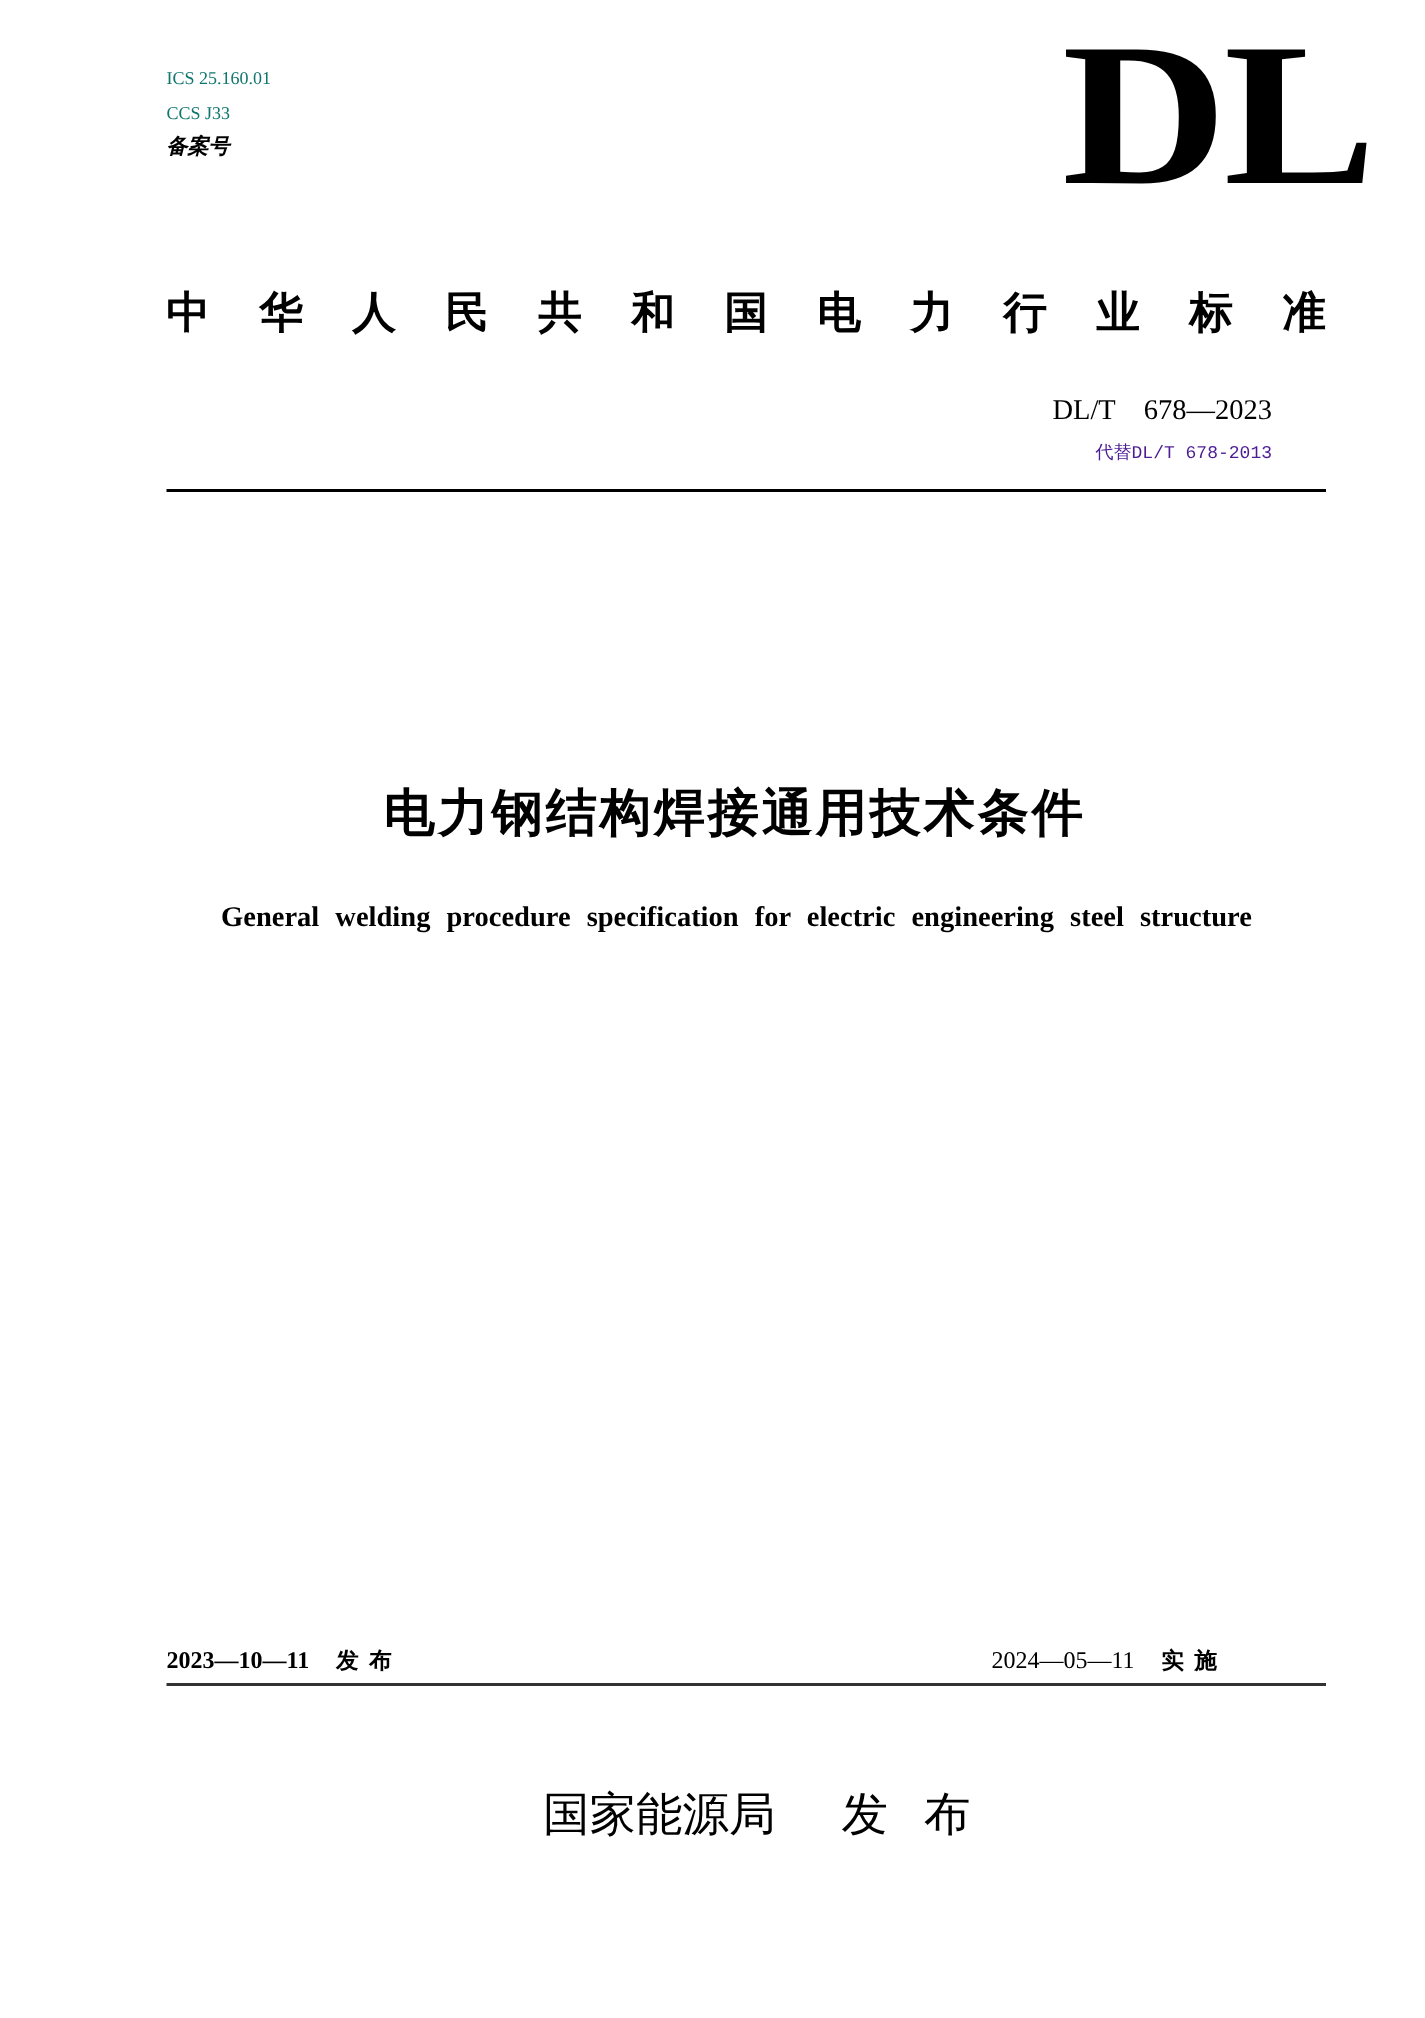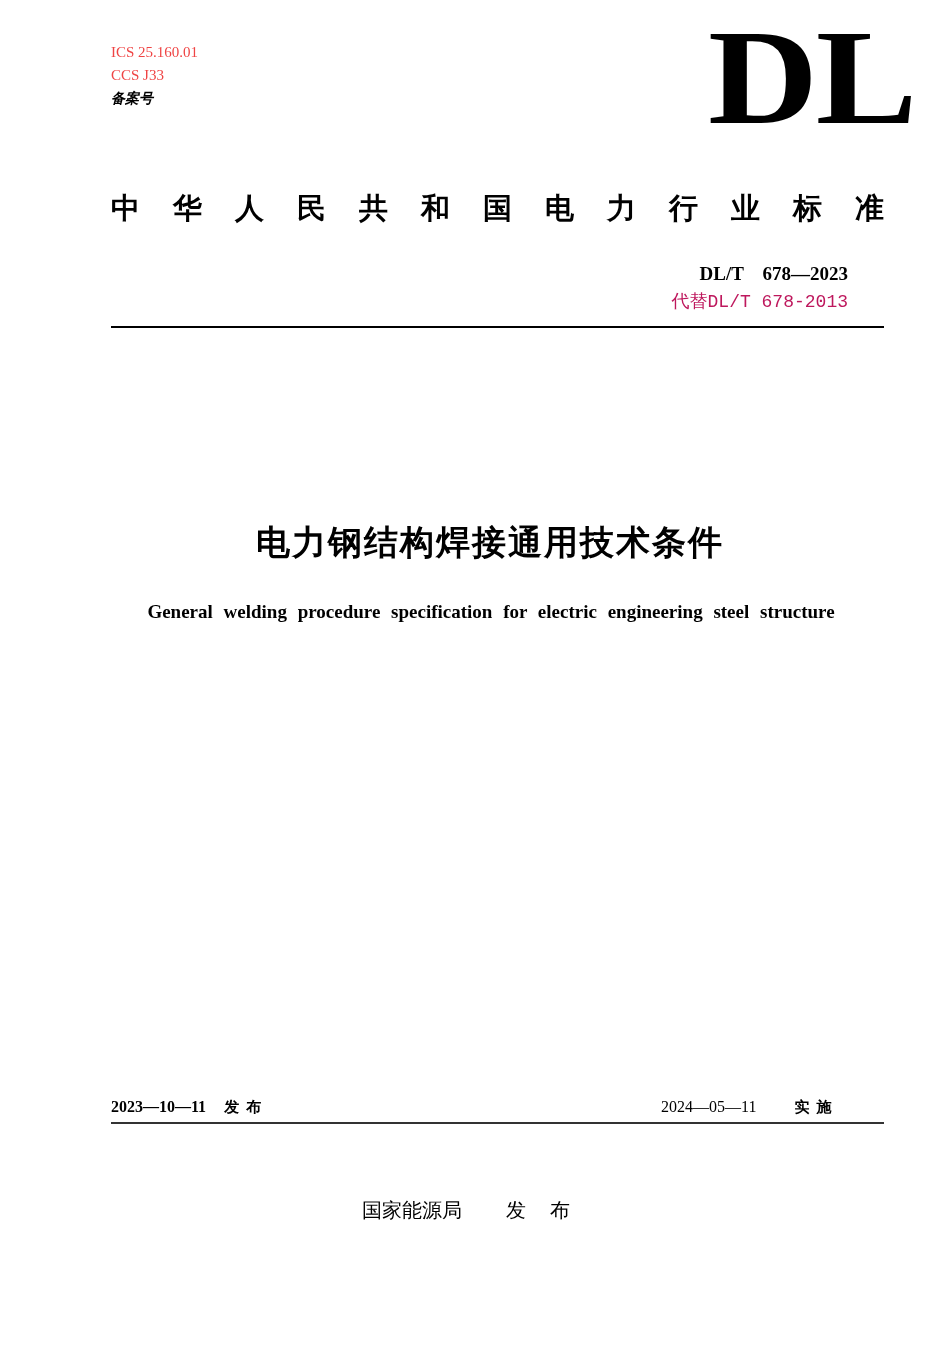--- a/index.html
+++ b/index.html
@@ -4,47 +4,47 @@
 <style>
   html, body { margin: 0; padding: 0; background: #ffffff; }
   body {
     width: 950px; height: 1345px; position: relative; overflow: hidden;
     color: #000;
     font-family: "Liberation Serif", serif;
   }
   .abs { position: absolute; }
   .cls-line {
     font-family: "Liberation Serif", serif;
-    font-size: 15px; line-height: 24px; color: #ef4444;
+    font-size: 12px; line-height: 24px; color: #0f766e;
   }
   .filing {
     font-family: "DejaVu Sans", sans-serif; font-weight: bold;
     font-size: 14px; line-height: 20px; font-style: italic;
   }
   .logo {
     left: 708px; top: 22px; height: 110px;
     font-family: "Liberation Serif", serif; font-weight: bold;
     font-size: 136px; line-height: 110px; letter-spacing: -2px;
     transform: scaleX(1.12); transform-origin: left center;
   }
   .std-cat {
     left: 111px; width: 773px; top: 188px;
     display: flex; justify-content: space-between;
     font-family: "DejaVu Sans", sans-serif; font-weight: bold;
     font-size: 29px; line-height: 40px;
   }
   .std-num {
     right: 102px; top: 262px;
-    font-family: "Liberation Serif", serif; font-weight: bold;
+    font-family: "Liberation Serif", serif; font-weight: normal;
     font-size: 19px; line-height: 24px; white-space: pre;
   }
   .std-replace {
     right: 102px; top: 291px;
     font-family: "Liberation Mono", monospace;
-    font-size: 18px; line-height: 22px; color: #be185d;
+    font-size: 12px; line-height: 22px; color: #4c1d95;
   }
   .rule { left: 111px; width: 773px; background: #000; }
   .rule-top { top: 326px; height: 2px; }
   .rule-bottom { top: 1122px; height: 1.5px; background: #333; }
   .title-cn {
     left: 0; width: 980px; top: 518px; text-align: center;
     font-family: "DejaVu Sans", sans-serif; font-weight: bold;
     font-size: 34px; line-height: 48px; letter-spacing: 2px;
   }
   .title-en {
@@ -59,25 +59,25 @@
   }
   .date-left .lbl, .date-right .lbl {
     font-family: "DejaVu Sans", sans-serif; font-weight: bold;
     font-size: 15px; letter-spacing: 7px; margin-left: 18px;
   }
   .date-right {
     left: 661px; top: 1096px;
     font-family: "Liberation Serif", serif;
     font-size: 16px; line-height: 22px;
   }
-  .date-right .lbl { margin-left: 38px; }
+  .date-right .lbl { margin-left: 18px; }
   .issuer {
     left: 362px; top: 1193px;
     font-family: Liberation Serif, serif;
-    font-size: 20px; line-height: 34px;
+    font-size: 31px; line-height: 34px;
   }
   .issuer .act { margin-left: 44px; letter-spacing: 24px; }
 </style>
 </head>
 <body>
 
 <div class="abs cls-line" style="left:111px; top:40px;">ICS 25.160.01</div>
 <div class="abs cls-line" style="left:111px; top:63px;font-family:Liberation Serif, serif;">CCS J33</div>
 <div class="abs filing" style="left:111px; top:88px;">备案号</div>
 

